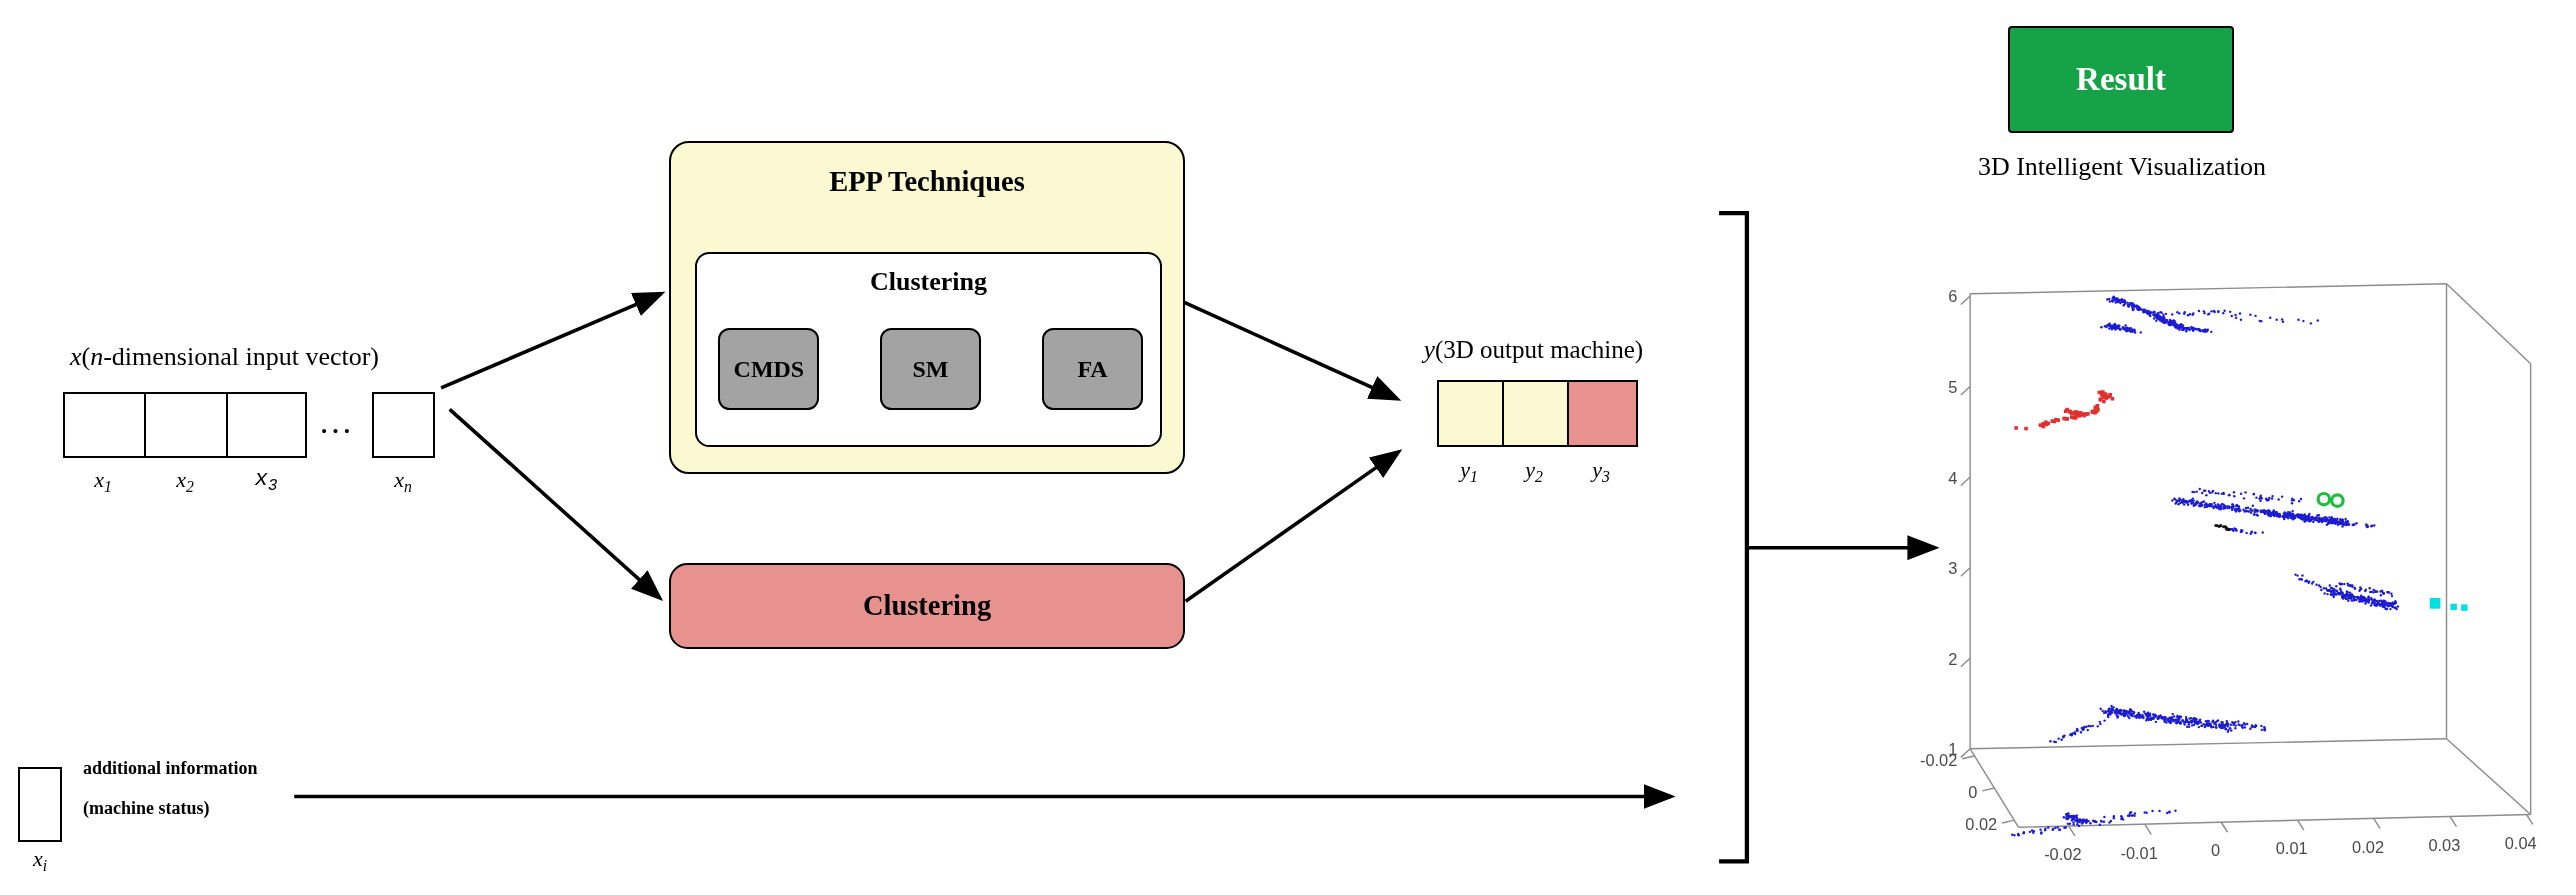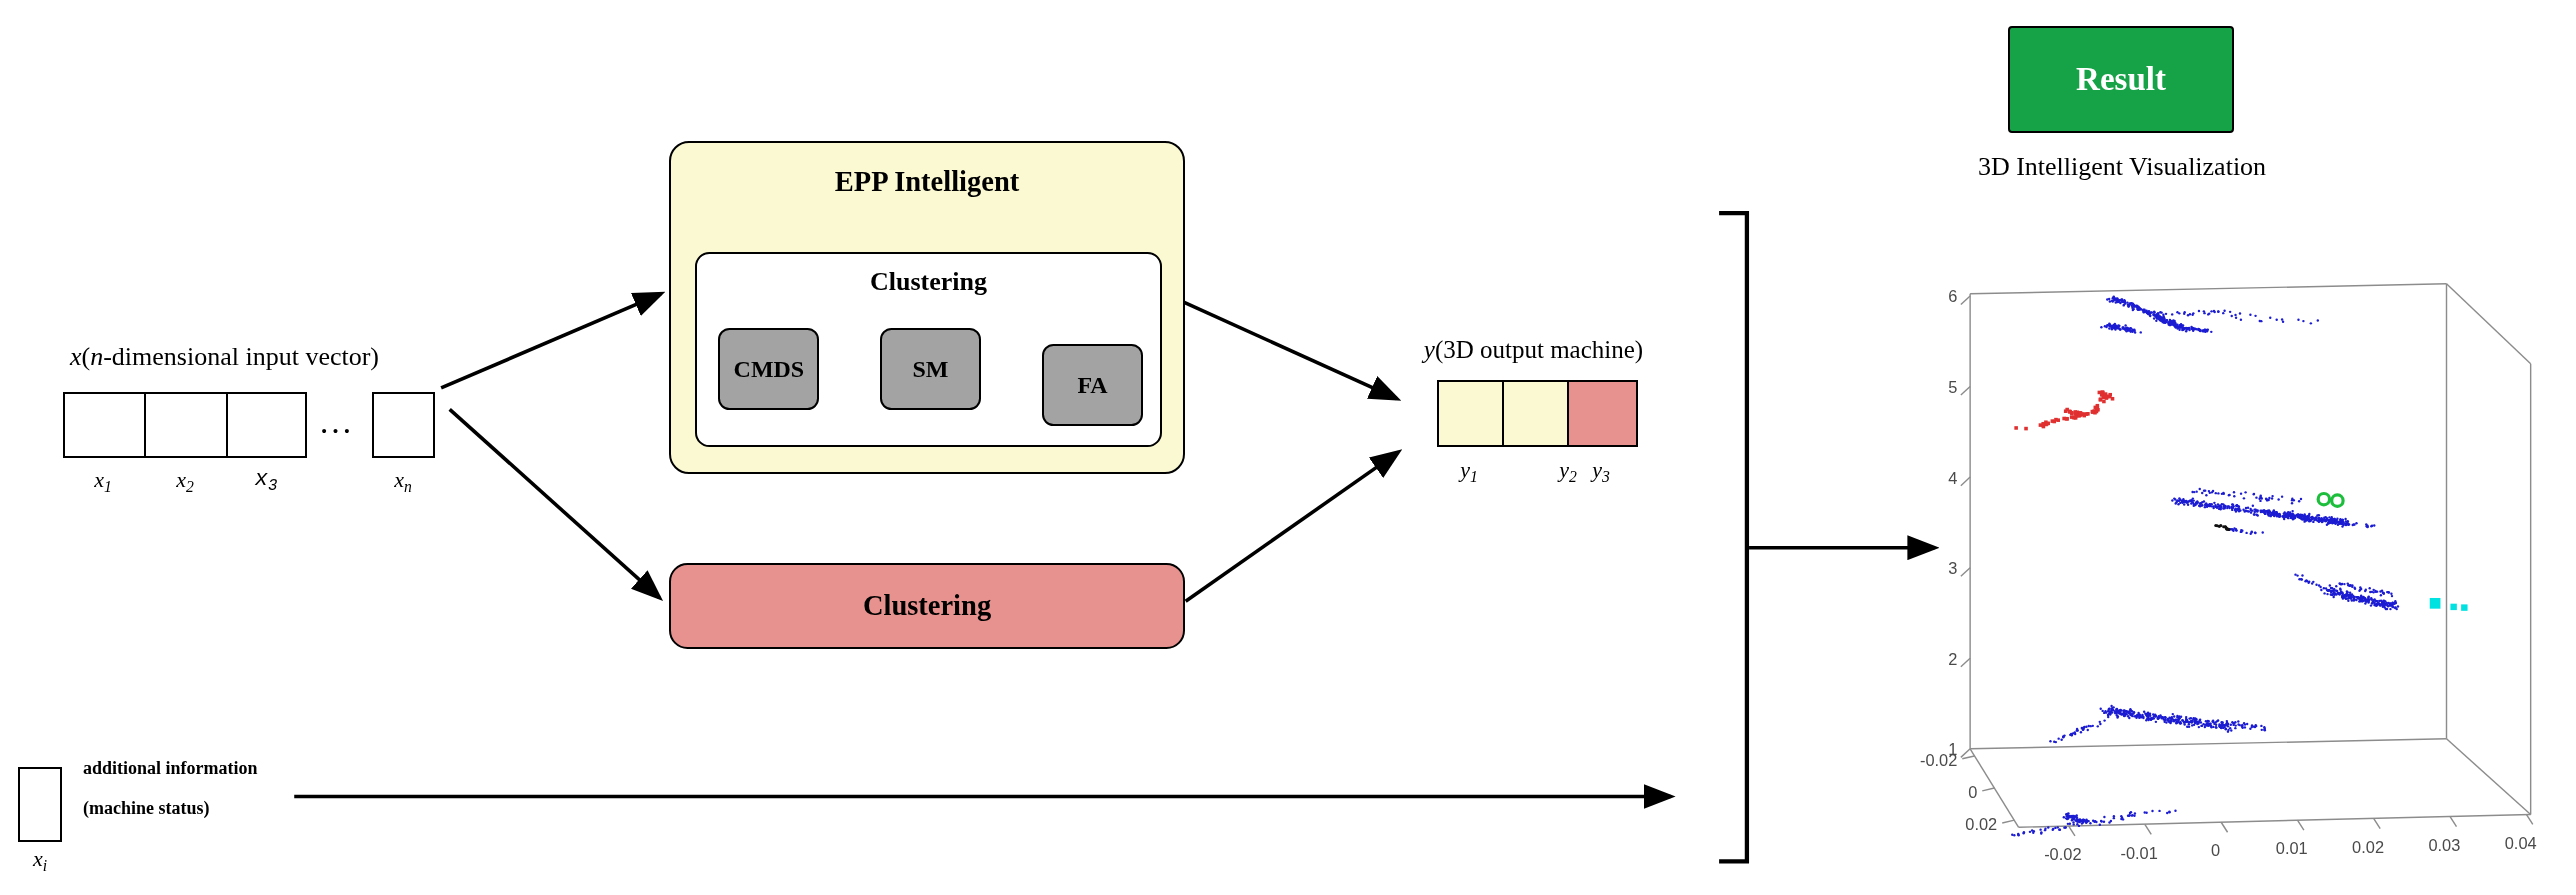--- a/index.html
+++ b/index.html
@@ -2002,43 +2002,43 @@
     <span><i>x</i><sub>2</sub></span>
   </div>
   <div class="abs center cell-label" style="left:234px;top:467px;width:64px;height:28.5px;font-family:Liberation Mono, monospace;">
     <span><i>x</i><sub>3</sub></span>
   </div>
   <div class="abs center cell-label" style="left:371px;top:467px;width:64px;height:28.5px;">
     <span><i>x</i><sub>n</sub></span>
   </div>
 
   <div class="abs epp-box" style="left:669px;top:141px;width:516px;height:333px;">
-    <div class="epp-title">EPP Intelligent</div>
+    <div class="epp-title">EPP Techniques</div>
     <div class="abs ext-box" style="left:24px;top:109px;width:467px;height:195px;">
       <div class="ext-title">Clustering</div>
       <div class="abs method-box center" style="left:21.4px;top:74px;width:101px;height:82px;">CMDS</div>
       <div class="abs method-box center" style="left:183px;top:74px;width:101px;height:82px;">SM</div>
-      <div class="abs method-box center" style="left:345px;top:90px;width:101px;height:82px;">FA</div>
+      <div class="abs method-box center" style="left:345px;top:74px;width:101px;height:82px;">FA</div>
     </div>
   </div>
 
   <div class="abs clustering-box center" style="left:669px;top:563px;width:516px;height:86px;">Clustering</div>
 
   <div class="abs serif-label center" style="left:1416px;top:334px;width:235px;height:31px;font-size:25px;">
     <i>y</i>
       <span> (3D output machine)</span>
   </div>
   <div class="abs ycell fill-cream" style="left:1437px;top:380px;width:67px;height:67px;"></div>
   <div class="abs ycell fill-cream" style="left:1502px;top:380px;width:67px;height:67px;"></div>
   <div class="abs ycell fill-salmon" style="left:1567px;top:380px;width:71px;height:67px;"></div>
 
   <div class="abs center cell-label" style="left:1437px;top:457px;width:64px;height:28.5px;">
     <span><i>y</i><sub>1</sub></span>
   </div>
-  <div class="abs center cell-label" style="left:1536px;top:457px;width:64px;height:28.5px;">
+  <div class="abs center cell-label" style="left:1502px;top:457px;width:64px;height:28.5px;">
     <span><i>y</i><sub>2</sub></span>
   </div>
   <div class="abs center cell-label" style="left:1569px;top:457px;width:64px;height:28.5px;">
     <span><i>y</i><sub>3</sub></span>
   </div>
 
   <div class="abs vec" style="left:18px;top:767px;width:44px;height:75px;"></div>
   <div class="abs center cell-label" style="left:18.5px;top:846px;width:43px;height:28.5px;">
     <span><i>x</i><sub>i</sub></span>
   </div>

